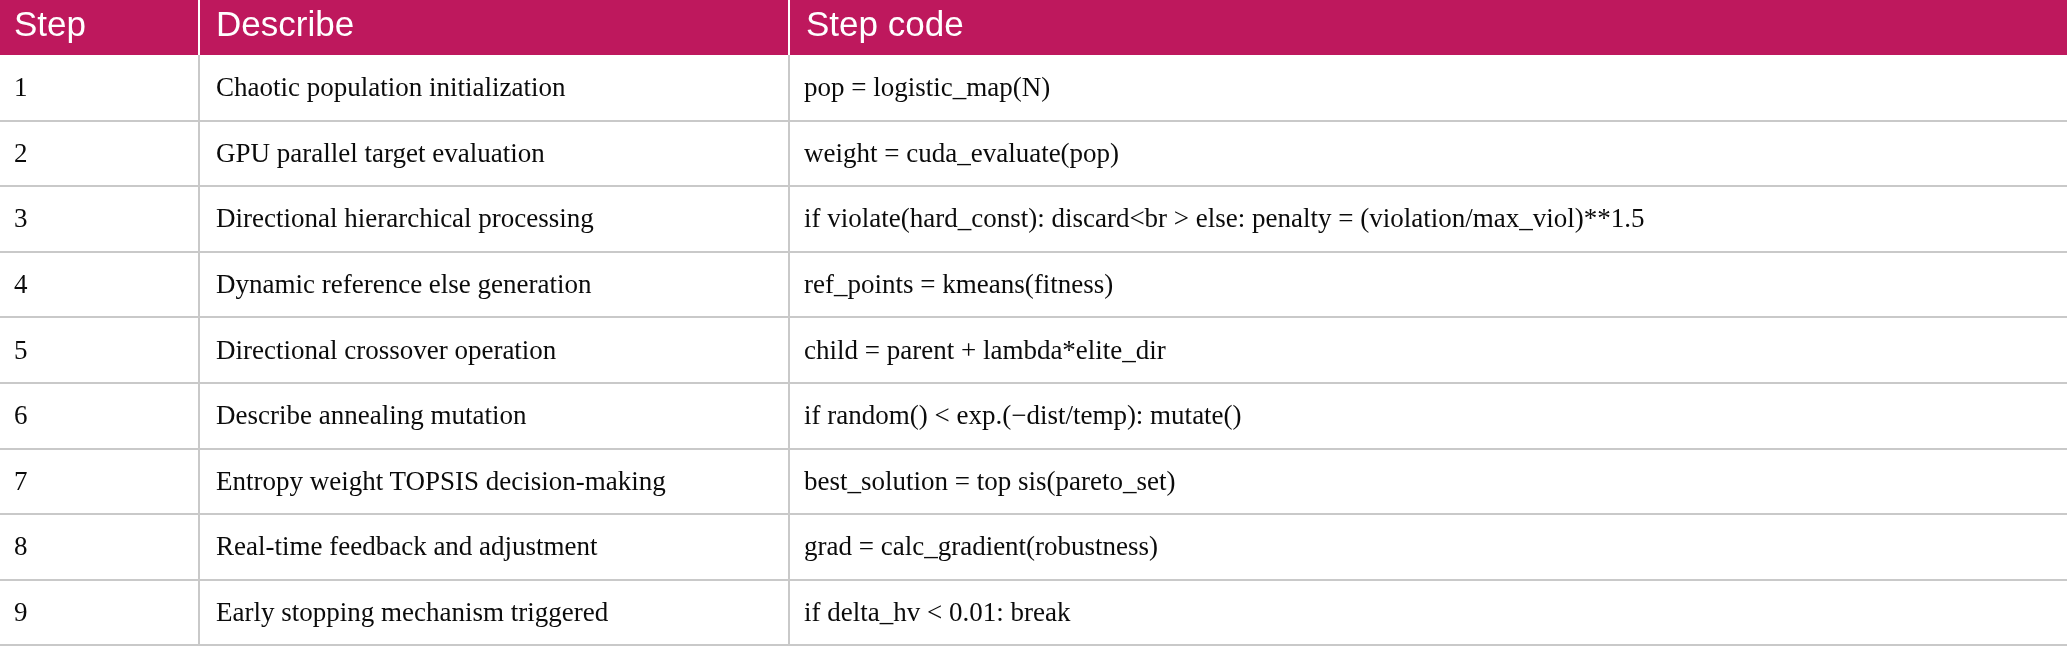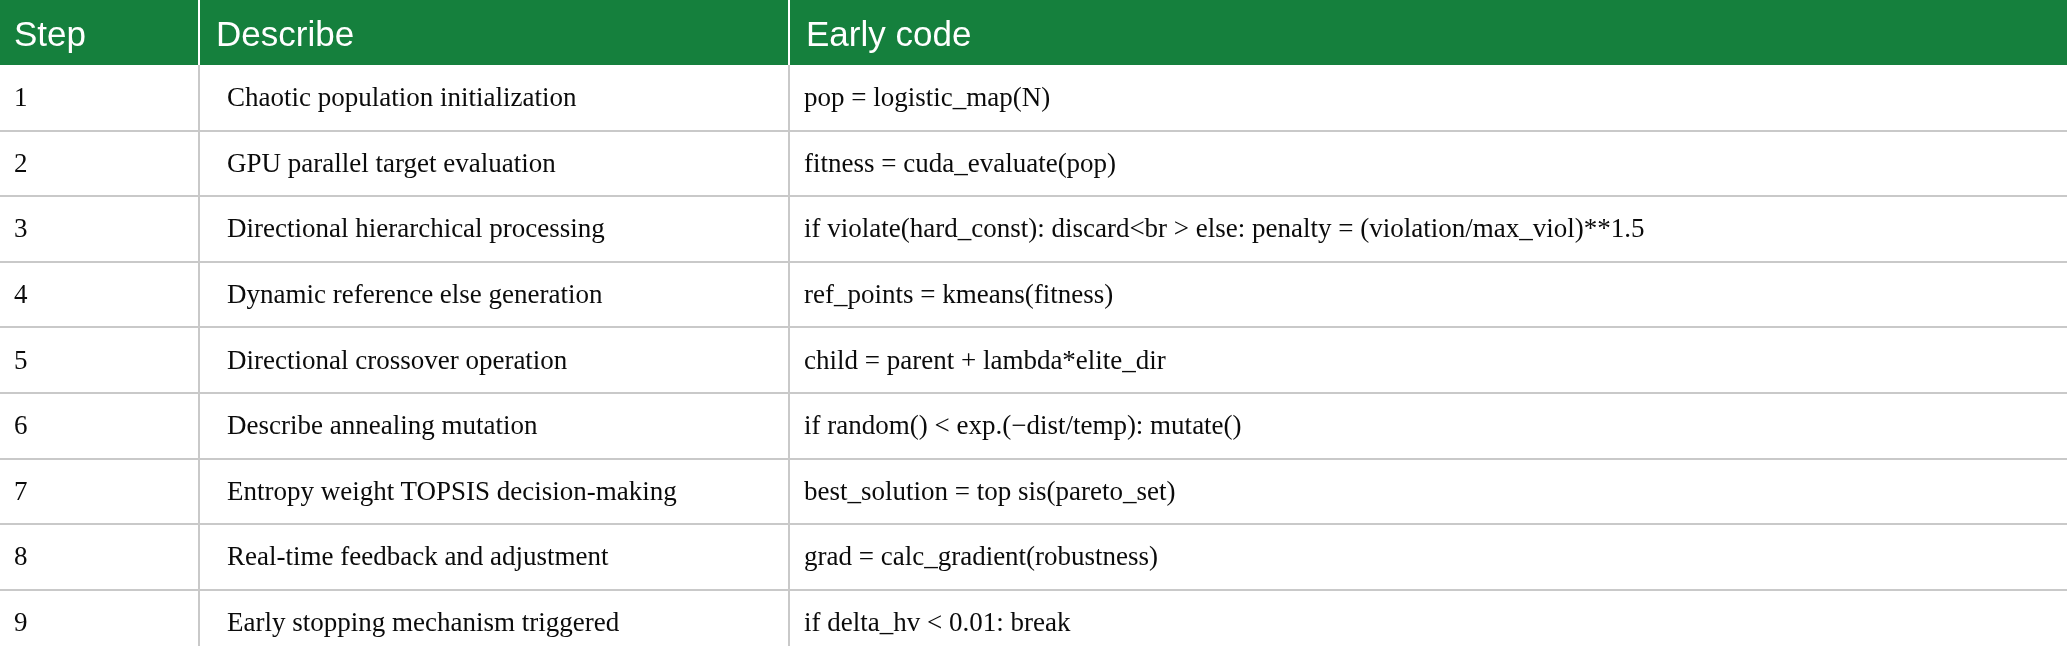--- a/index.html
+++ b/index.html
@@ -22,28 +22,28 @@
   table.data-table {
     width: 2067px;
     border-collapse: collapse;
     table-layout: fixed;
   }
   col.col-step   { width: 199px; }
   col.col-desc   { width: 590px; }
   col.col-code   { width: 1278px; }
 
   thead tr.header-row th {
-    background: #15803d;
+    background: #be185d;
     color: #ffffff;
     font-family: "Liberation Sans", sans-serif;
     font-weight: 400;
     font-size: 35px;
     line-height: 1.0;
     text-align: left;
-    padding: 16px 0 14px 14px;
+    padding: 5px 0 14px 14px;
     height: 55px;
     box-sizing: border-box;
     vertical-align: middle;
     border: none;
     border-right: 2px solid #ffffff;
     white-space: nowrap;
     letter-spacing: 0px;
   }
   thead tr.header-row th.last-head {
     border-right: none;
@@ -65,53 +65,53 @@
     border-bottom: 2px solid #c9c9c9;
     border-right: 2px solid #c9c9c9;
     white-space: nowrap;
     overflow: hidden;
     text-overflow: clip;
   }
   tbody tr.body-row td.cell-code {
     border-right: none;
   }
   tbody tr.body-row td.cell-desc {
-    padding-left: 27px;
+    padding-left: 16px;
   }
   tbody tr.body-row:last-child td {
     border-bottom: 2px solid #c9c9c9;
   }
 </style>
 </head>
 <body>
 
 <div class="table-wrap">
   <table class="data-table">
     <colgroup>
       <col class="col-step">
       <col class="col-desc">
       <col class="col-code">
     </colgroup>
     <thead>
       <tr class="header-row">
         <th class="th-step">Step</th>
         <th class="th-desc">Describe</th>
-        <th class="th-code last-head">Early code</th>
+        <th class="th-code last-head">Step code</th>
       </tr>
     </thead>
     <tbody>
       <tr class="body-row">
         <td class="cell-step">1</td>
         <td class="cell-desc">Chaotic population initialization</td>
         <td class="cell-code">pop = logistic_map(N)</td>
       </tr>
       <tr class="body-row">
         <td class="cell-step">2</td>
         <td class="cell-desc">GPU parallel target evaluation</td>
-        <td class="cell-code">fitness = cuda_evaluate(pop)</td>
+        <td class="cell-code">weight = cuda_evaluate(pop)</td>
       </tr>
       <tr class="body-row">
         <td class="cell-step">3</td>
         <td class="cell-desc">Directional hierarchical processing</td>
         <td class="cell-code">if violate(hard_const): discard&lt;br &gt; else: penalty = (violation/max_viol)**1.5</td>
       </tr>
       <tr class="body-row">
         <td class="cell-step">4</td>
         <td class="cell-desc">Dynamic reference else generation</td>
         <td class="cell-code">ref_points = kmeans(fitness)</td>

